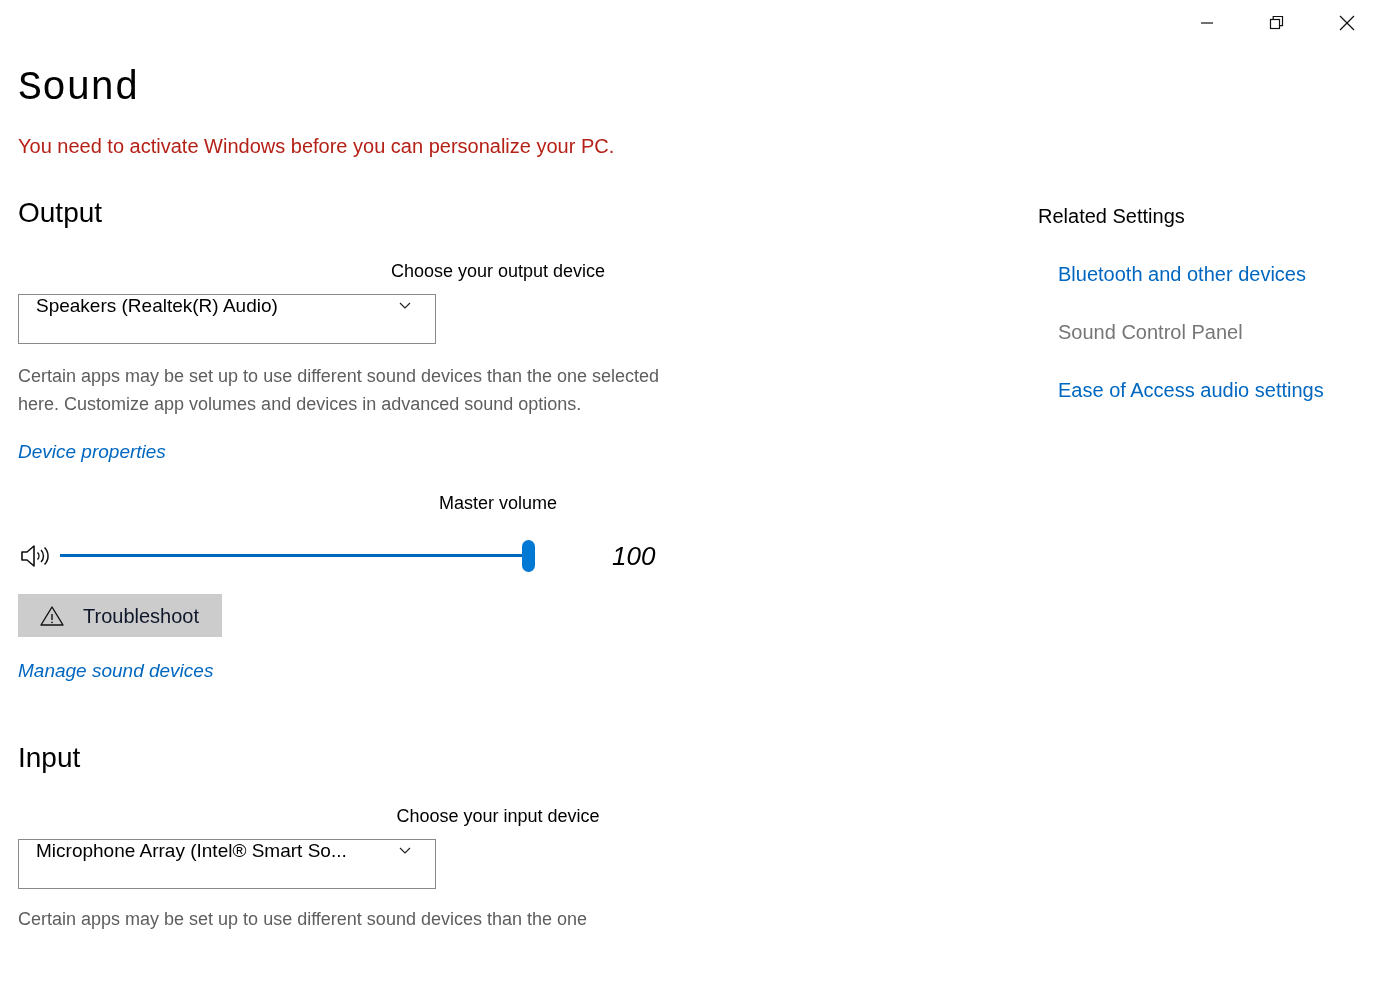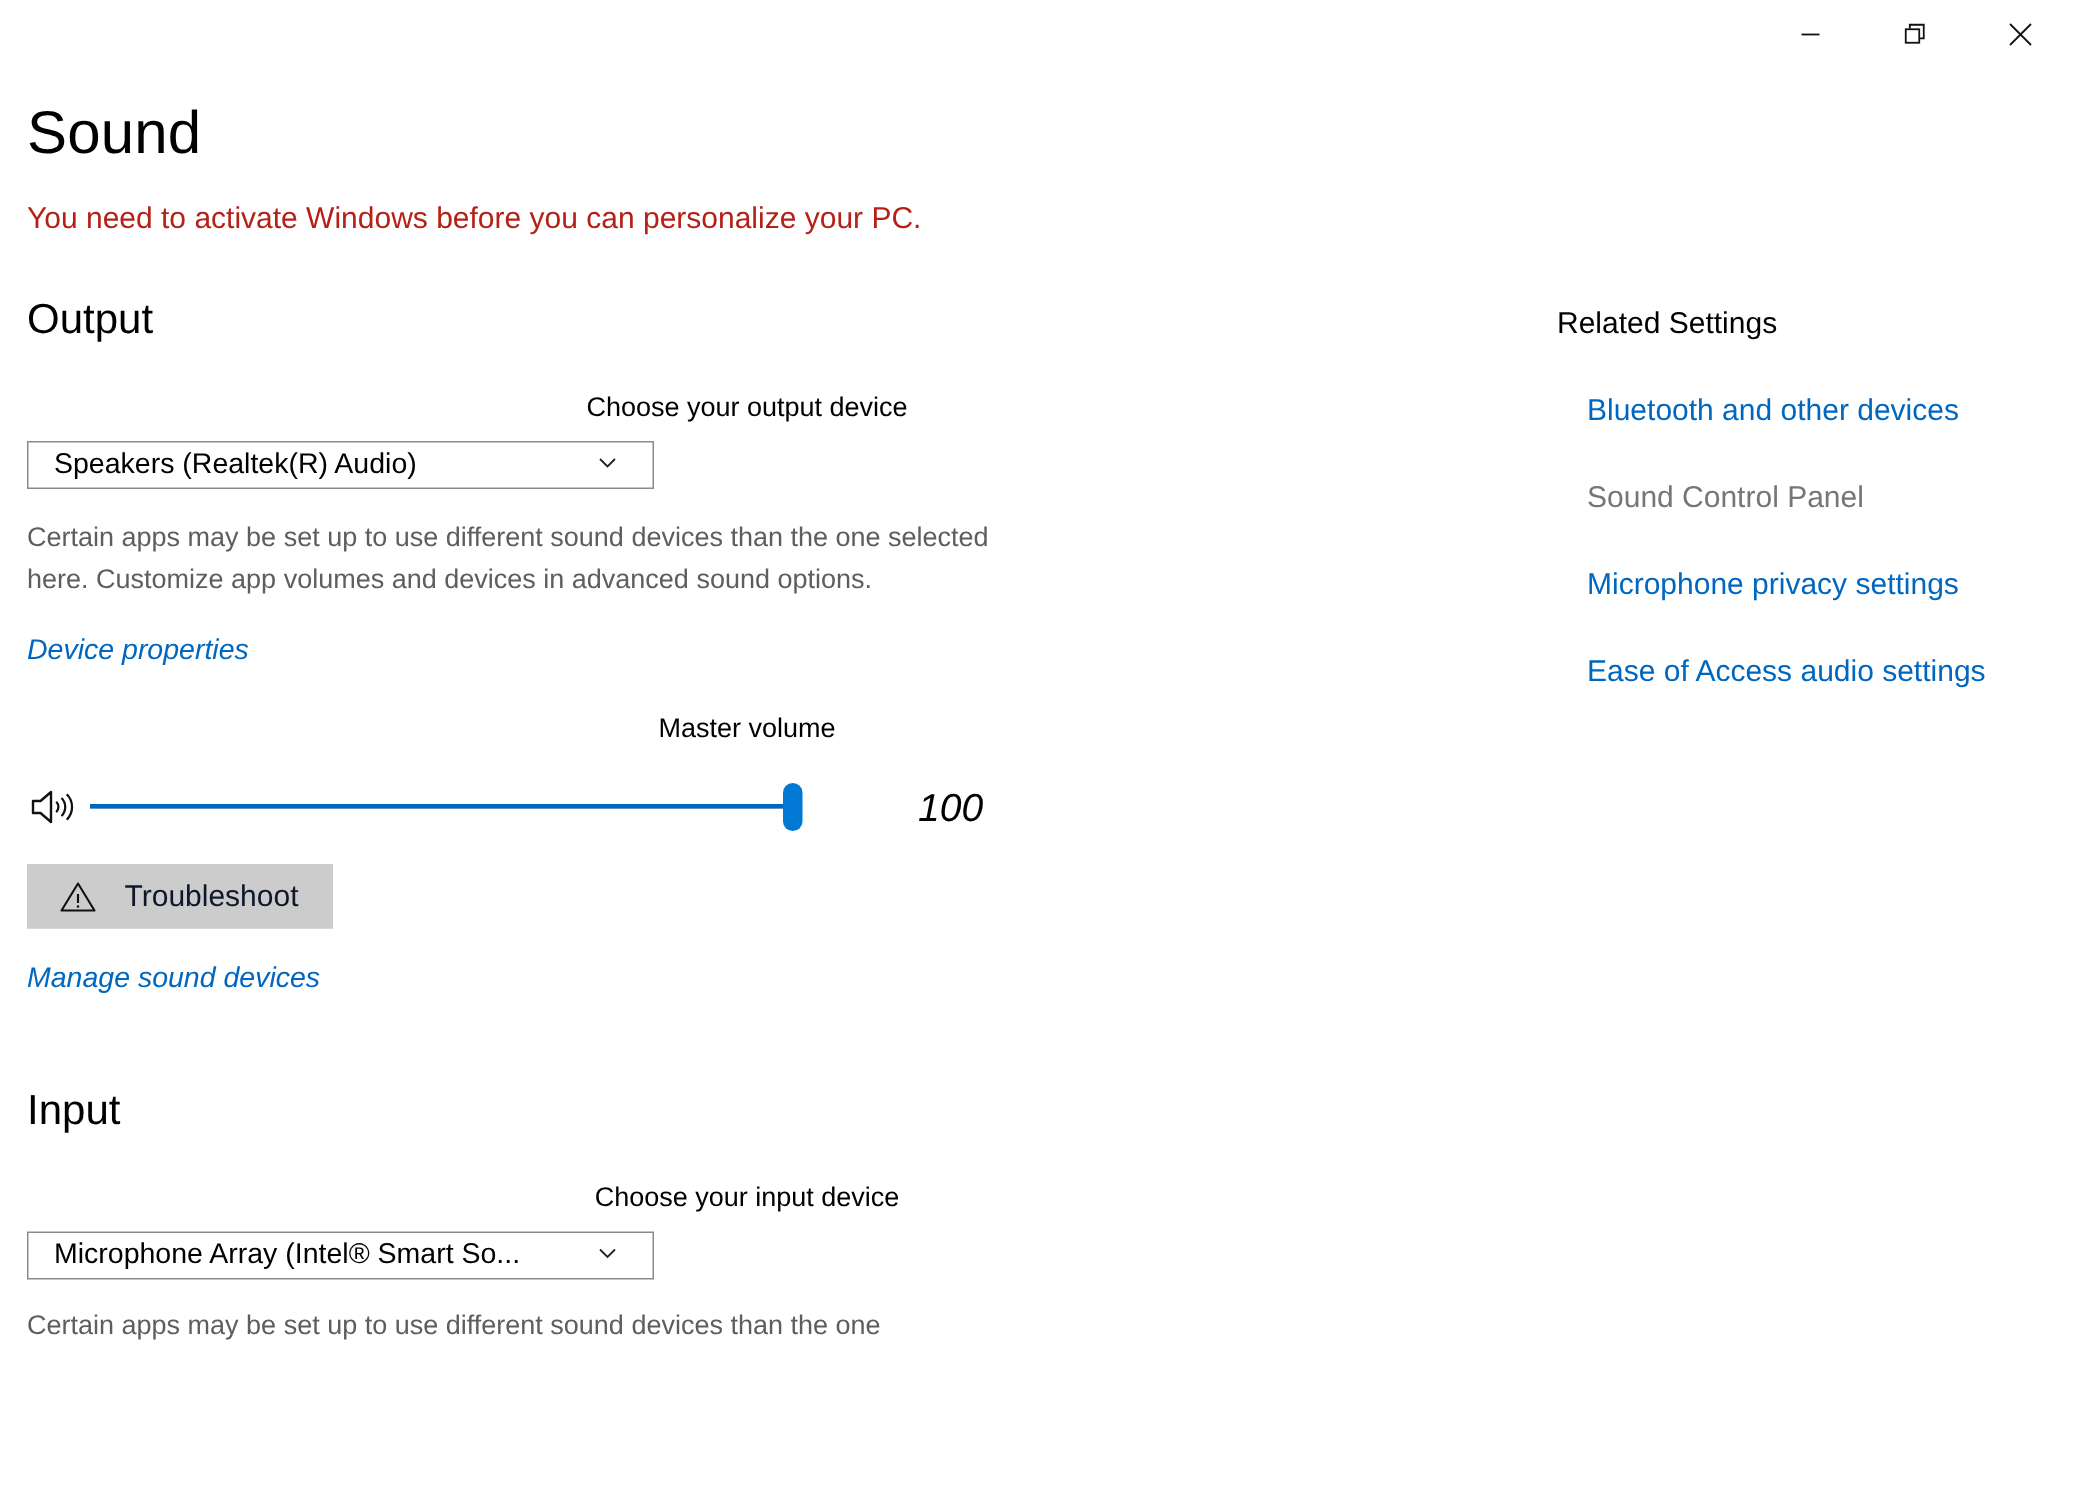--- a/index.html
+++ b/index.html
@@ -49,20 +49,21 @@
     top: 66px;
     width: 960px;
   }
   .page-title {
     font-size: 40px;
     font-weight: 400;
     line-height: 46px;
     margin: 0 0 0 0;
     letter-spacing: 0.1px;
     color: #000;
+    font-family: Liberation Mono, monospace;
   }
   .activate-warning {
     font-size: 20px;
     line-height: 24px;
     color: #b52117;
     margin: 22px 0 0 0;
   }
   .section-head {
     font-size: 28px;
     font-weight: 400;
@@ -75,26 +76,25 @@
     line-height: 22px;
     margin: 30px 0 0 0;
     color: #000;
     text-align: center;
   }
 
   
   .combo {
     margin-top: 12px;
     width: 418px;
-    height: 32px;
+    height: 50px;
     box-sizing: border-box;
     border: 1px solid #8a8a8a;
     background: #ffffff;
     display: flex;
-    align-items: center;
     justify-content: space-between;
     padding: 0 20px 0 17px;
     cursor: default;
   }
   .combo .combo-value {
     font-size: 19px;
     line-height: 22px;
     color: #000;
     white-space: nowrap;
     overflow: hidden;
@@ -319,15 +319,14 @@
     </span>
   </div>
 
   <p class="clipped-text">Certain apps may be set up to use different sound devices than the one</p>
 </div>
 
 <div class="rail">
   <p class="rail-title">Related Settings</p>
   <a class="rail-link" href="#">Bluetooth and other devices</a>
   <a class="rail-link disabled" href="#">Sound Control Panel</a>
-  <a class="rail-link" href="#">Microphone privacy settings</a>
   <a class="rail-link" href="#">Ease of Access audio settings</a>
 </div>
 
 </body></html>

